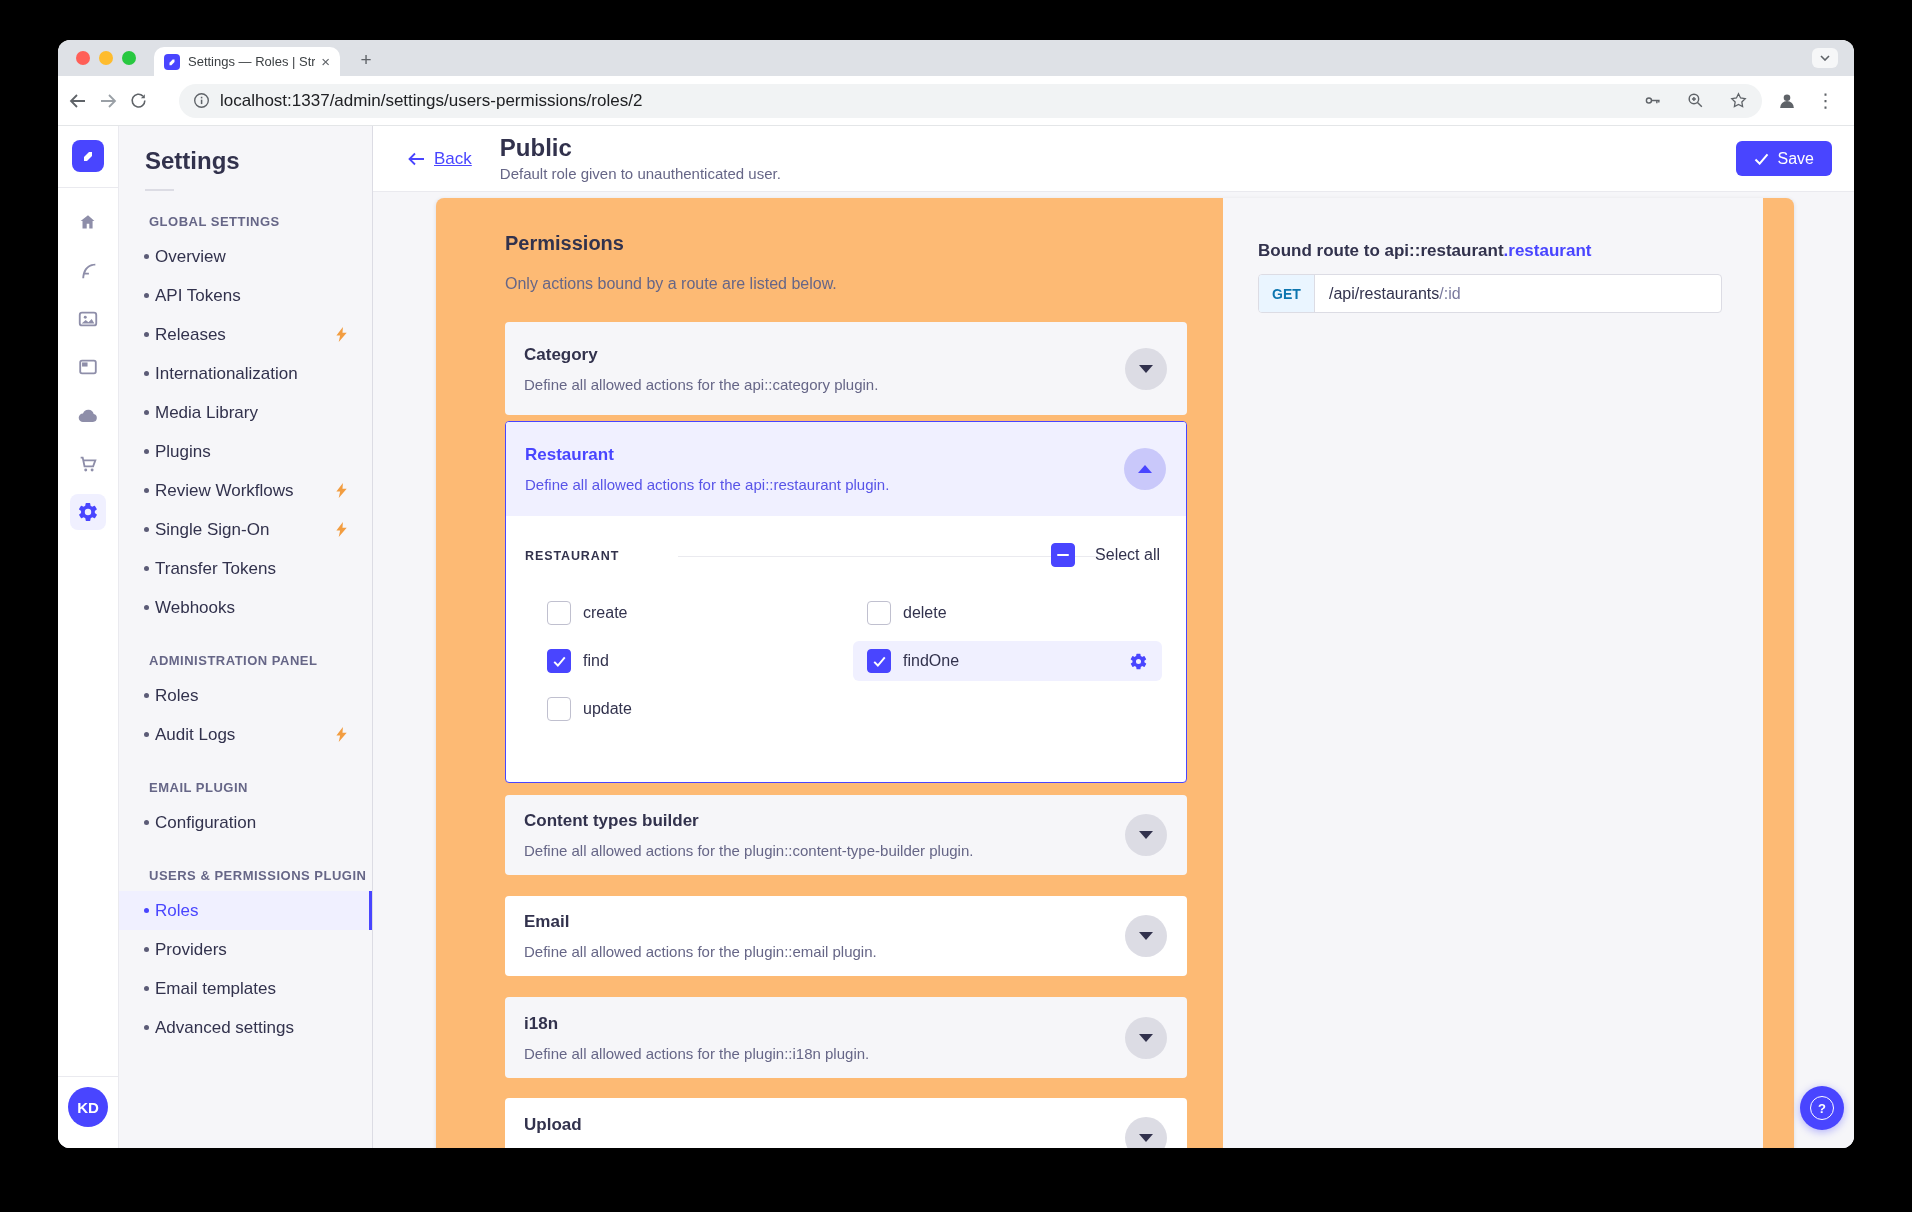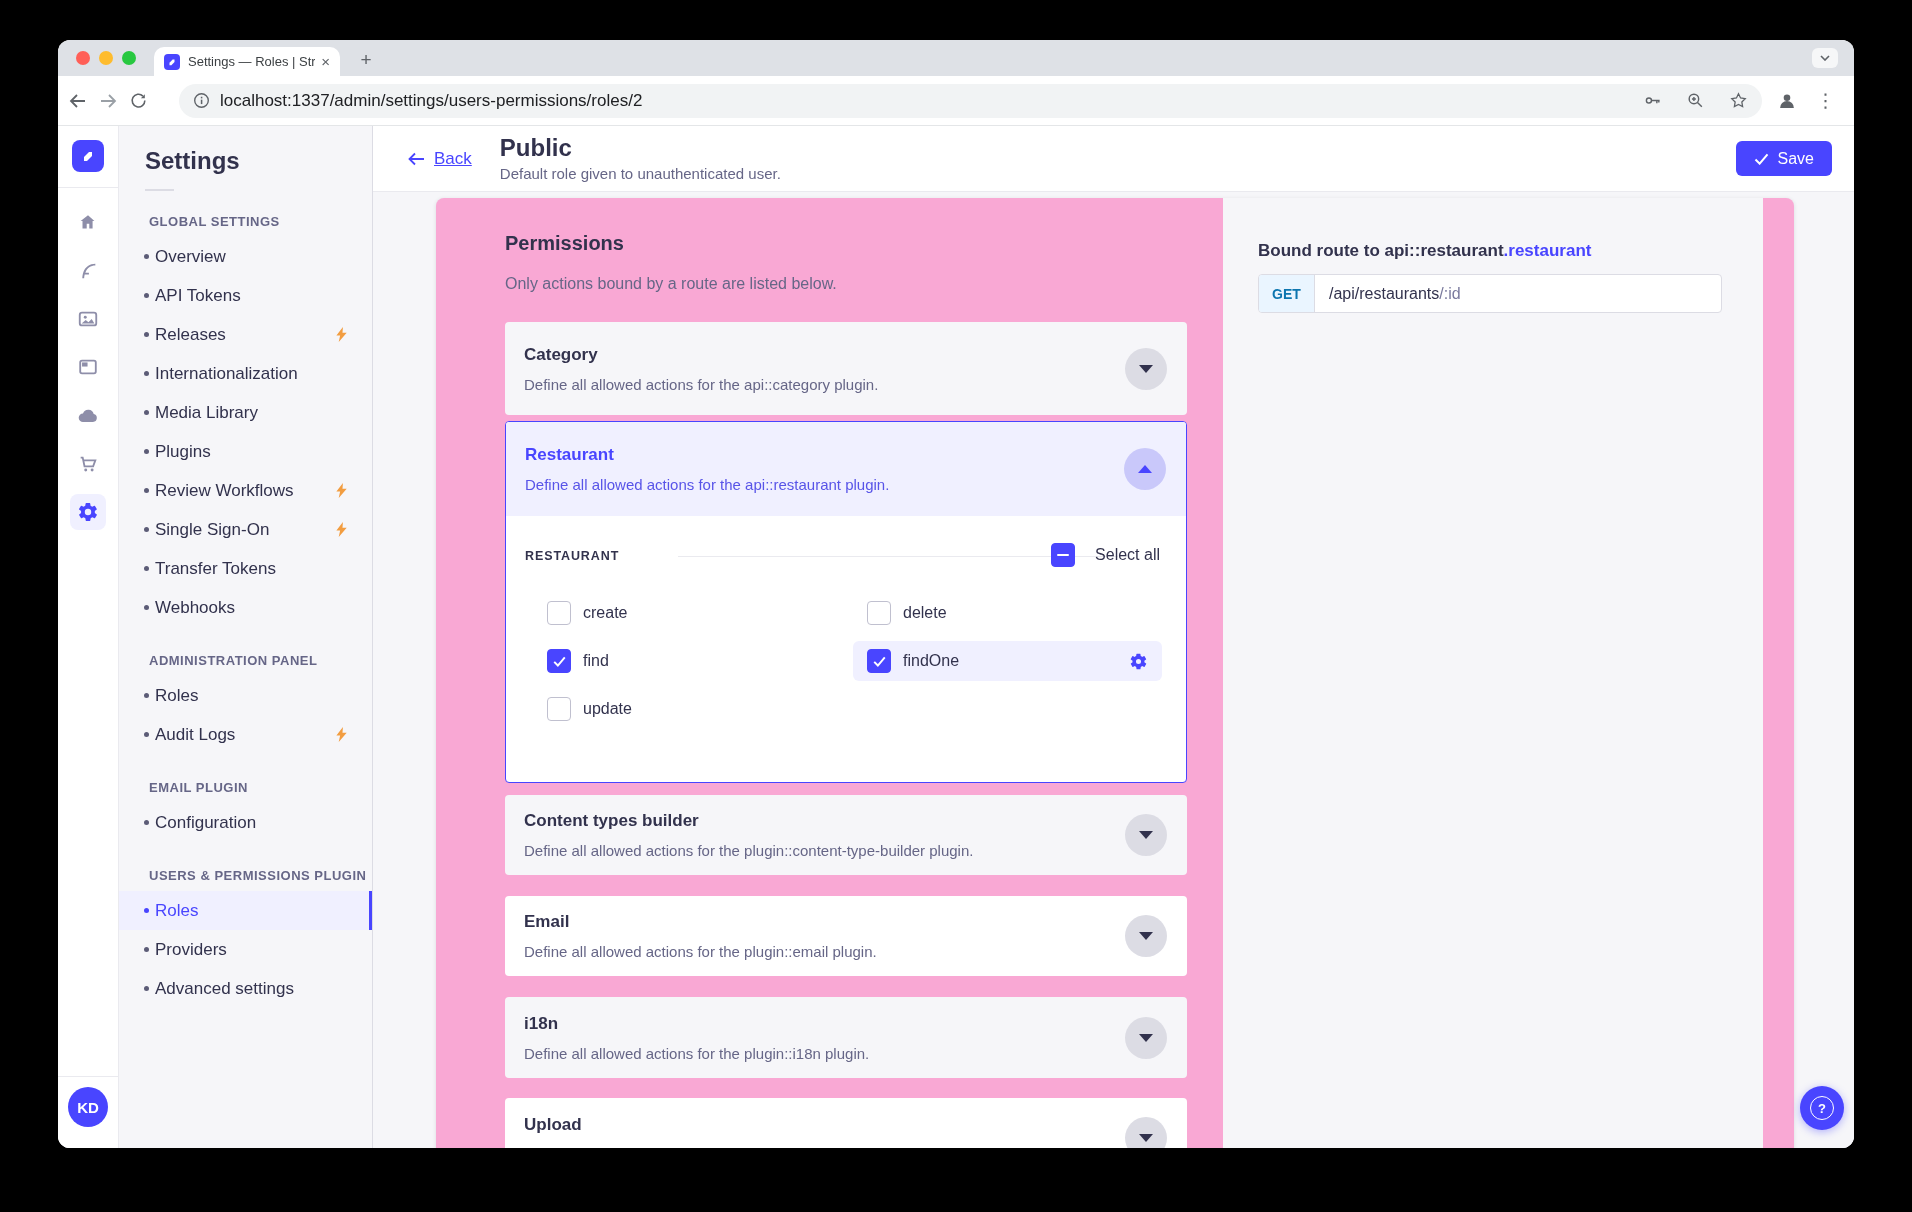--- a/index.html
+++ b/index.html
@@ -53,21 +53,21 @@
 
   .main{flex:1;display:flex;flex-direction:column;min-width:0;background:#f6f6f9;}
   .main-header{height:66px;background:#fff;border-bottom:1px solid #eaeaef;display:flex;align-items:center;padding:0 22px 0 34px;box-sizing:border-box;flex:none;}
   .back-link{display:flex;align-items:center;gap:9px;color:#4945ff;font-size:17px;flex:none;text-decoration:underline;}
   .title-block{margin-left:28px;}
   .page-title{font-size:24px;font-weight:600;color:#32324d;line-height:1.1;}
   .page-subtitle{font-size:15px;color:#666687;margin-top:3px;}
   .save-btn{margin-left:auto;height:35px;background:#4945ff;border:none;color:#fff;border-radius:6px;padding:0 18px;display:flex;align-items:center;gap:9px;font-size:16px;font-family:inherit;}
 
   .content{position:relative;flex:1;overflow:hidden;}
-  .card{position:absolute;left:63px;top:6px;width:1358px;height:1010px;background:#f9a8d4;border-radius:8px;box-shadow:0 1px 4px rgba(33,33,52,.12);overflow:hidden;}
+  .card{position:absolute;left:63px;top:6px;width:1358px;height:1010px;background:#fdba74;border-radius:8px;box-shadow:0 1px 4px rgba(33,33,52,.12);overflow:hidden;}
 
   .perm-title{position:absolute;left:69px;top:34px;font-size:20px;font-weight:600;color:#32324d;}
   .perm-desc{position:absolute;left:69px;top:77px;font-size:16px;color:#666687;}
 
   .acc-list{position:absolute;left:69px;top:124px;width:682px;height:886px;}
   .acc-row{position:absolute;left:0;width:682px;border-radius:4px;display:flex;align-items:center;padding:0 20px 0 19px;box-sizing:border-box;}
   .acc-row.grey{background:#f6f6f9;}
   .acc-row.white{background:#fff;}
   .acc-texts{display:flex;flex-direction:column;gap:11px;}
   .acc-title{font-size:17px;font-weight:600;color:#32324d;}
@@ -329,20 +329,24 @@
           <div class="snav-item active">
               <span class="dot"></span>
               <span>Roles</span>
             </div>
           <div class="snav-item">
               <span class="dot"></span>
               <span>Providers</span>
             </div>
           <div class="snav-item">
               <span class="dot"></span>
+              <span>Email templates</span>
+            </div>
+          <div class="snav-item">
+              <span class="dot"></span>
               <span>Advanced settings</span>
             </div>
         </div>
       </div>
 
       <div class="main">
         <div class="main-header">
           <a class="back-link">
             <svg width="18" height="14" viewBox="0 0 18 14">
                 <path d="M17 7H2m6-5.5L2.5 7 8 12.5" fill="none" stroke="#4945ff" stroke-width="1.8"></path>

